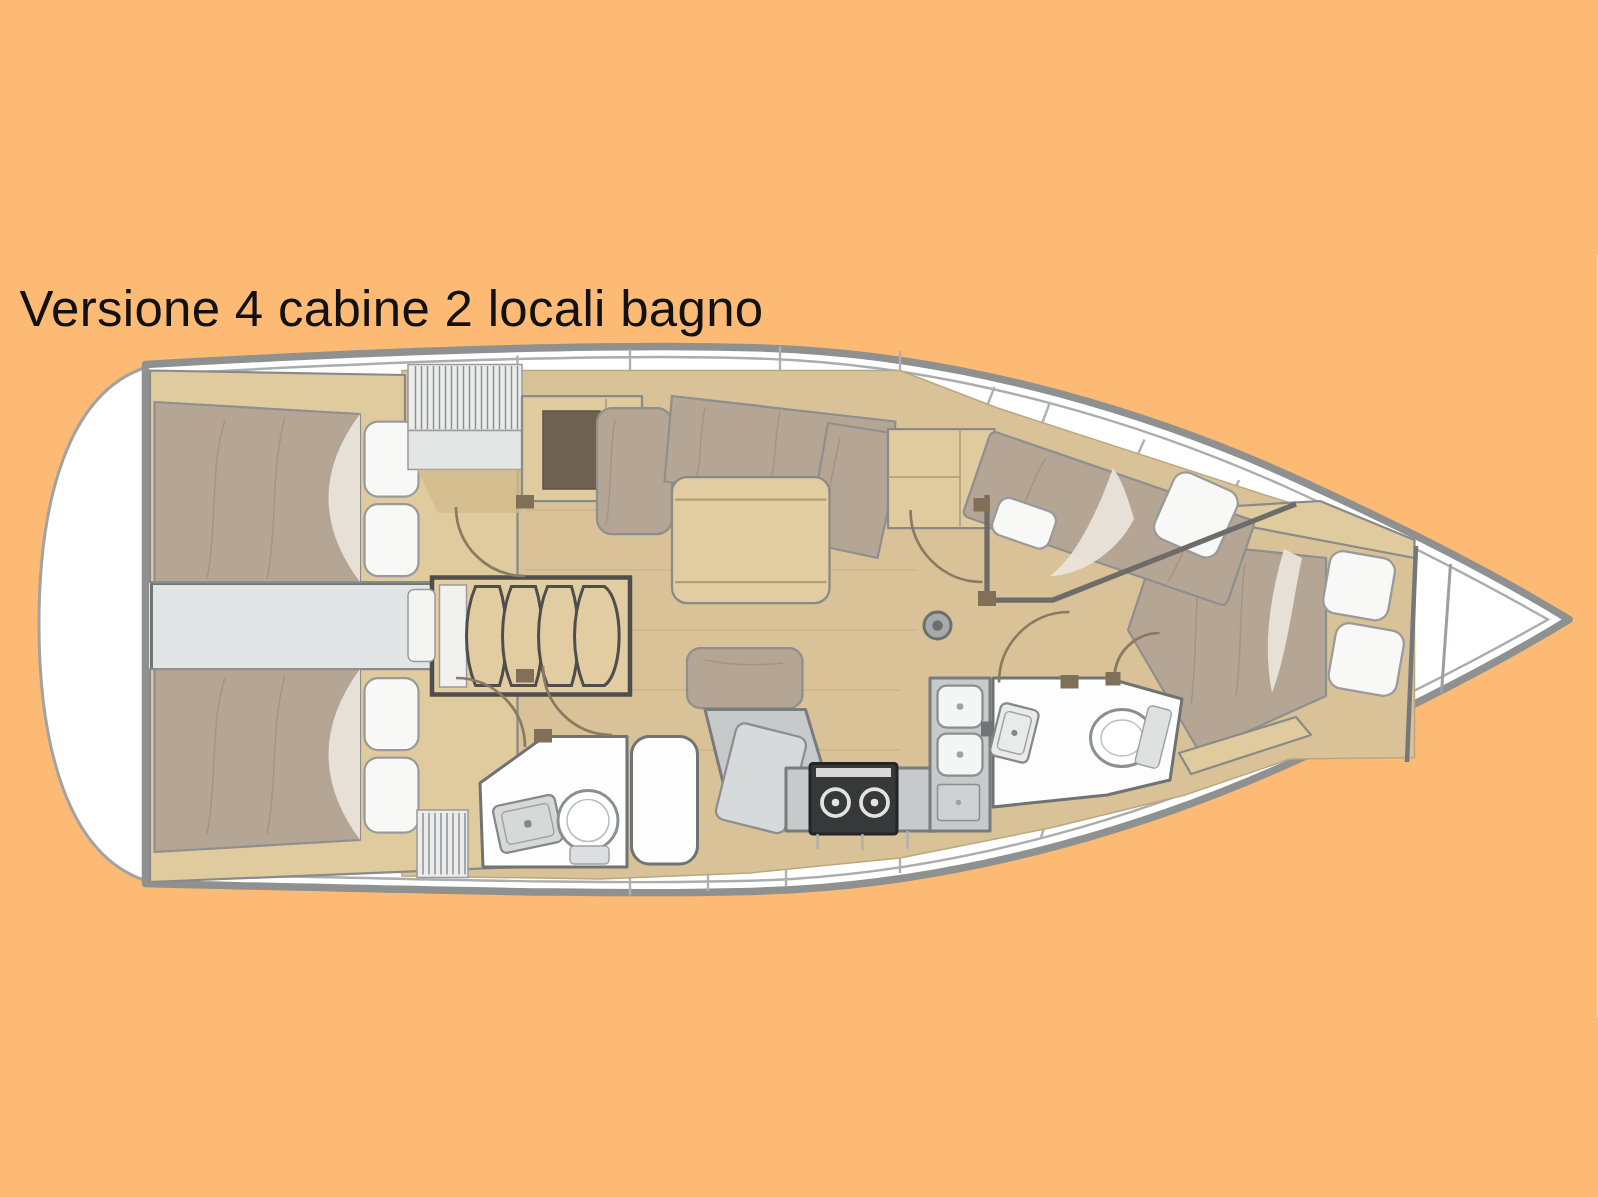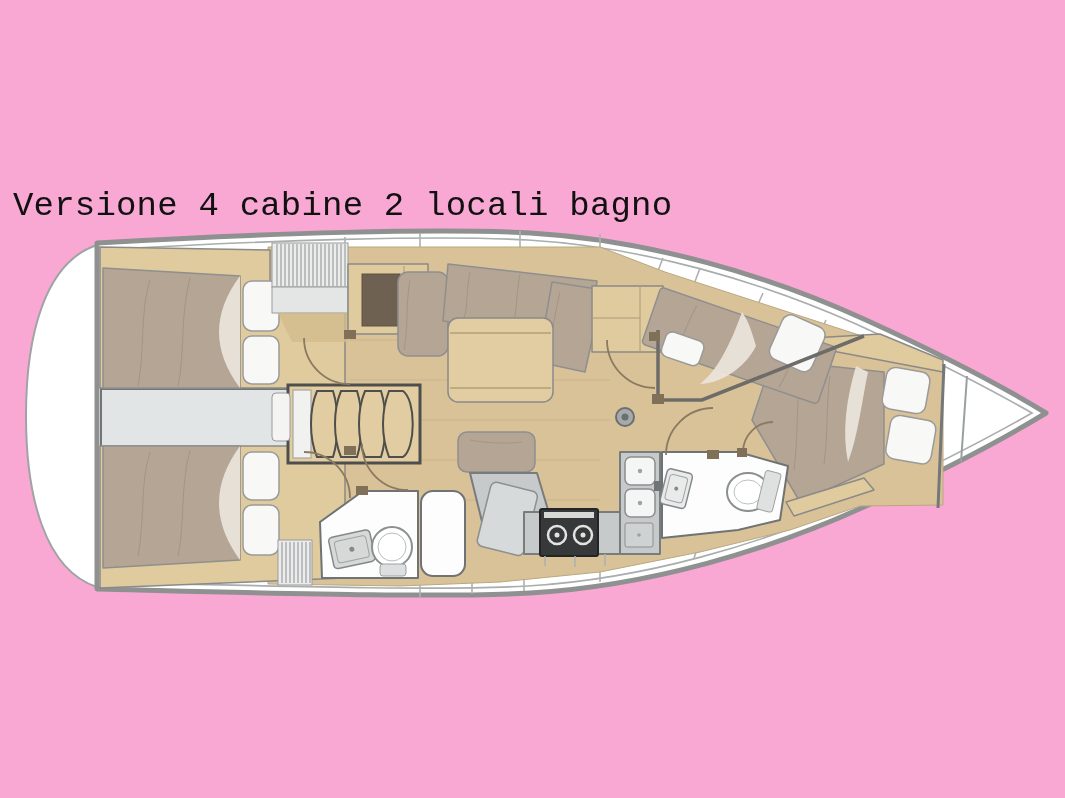--- a/index.html
+++ b/index.html
@@ -3,22 +3,22 @@
 <meta charset="utf-8">
 <style>
   :root{
     --hull:#8f9191; --deck_line:#a9adad; --wood_floor:#d9c298; --wood_cabinet:#e0cb9e;
     --wood_light:#e2cda2; --panel_brown:#6f6152; --mattress:#b5a595; --mattress_shade:#9c8d7f;
     --pillow:#f8f8f7; --pillow_outline:#9a9a9a; --drape:#ece5db; --gray_zone:#e2e5e6;
     --gray_border:#717576; --counter:#c6cacb; --white_room:#fdfdfd; --room_border:#6f7373;
     --stove_black:#37383a; --door_arc:#8a7a63; --wall:#6e6c68; --title_text:#111111;
   }
   html,body{margin:0;padding:0;background:#ffffff;}
-  .stage{position:relative;width:1065px;height:798px;background:#f9a8d4;overflow:hidden;
-         font-family:Liberation Mono, monospace;}
+  .stage{position:relative;width:1065px;height:798px;background:#fdba74;overflow:hidden;
+         font-family:Liberation Sans, sans-serif;}
   .title{position:absolute;left:13px;top:188px;font-size:34px;line-height:1.1;
          color:var(--title_text);letter-spacing:0.2px;white-space:nowrap;}
   svg{position:absolute;left:0;top:0;}
   .mattress{fill:var(--mattress);stroke:#8f8f8d;stroke-width:1.5;stroke-linejoin:round;}
   .pillow{fill:var(--pillow);stroke:var(--pillow_outline);stroke-width:1.5;}
   .drape{fill:var(--drape);opacity:.92;}
   .shade{stroke:var(--mattress_shade);stroke-width:1;fill:none;opacity:.7;}
   .woodfloor{fill:var(--wood_floor);stroke:#b9a87f;stroke-width:1;}
   .woodcab{fill:var(--wood_cabinet);stroke:#8a8a88;stroke-width:1.5;stroke-linejoin:round;}
   .woodlight{fill:var(--wood_light);stroke:#8a8a88;stroke-width:1.5;}

